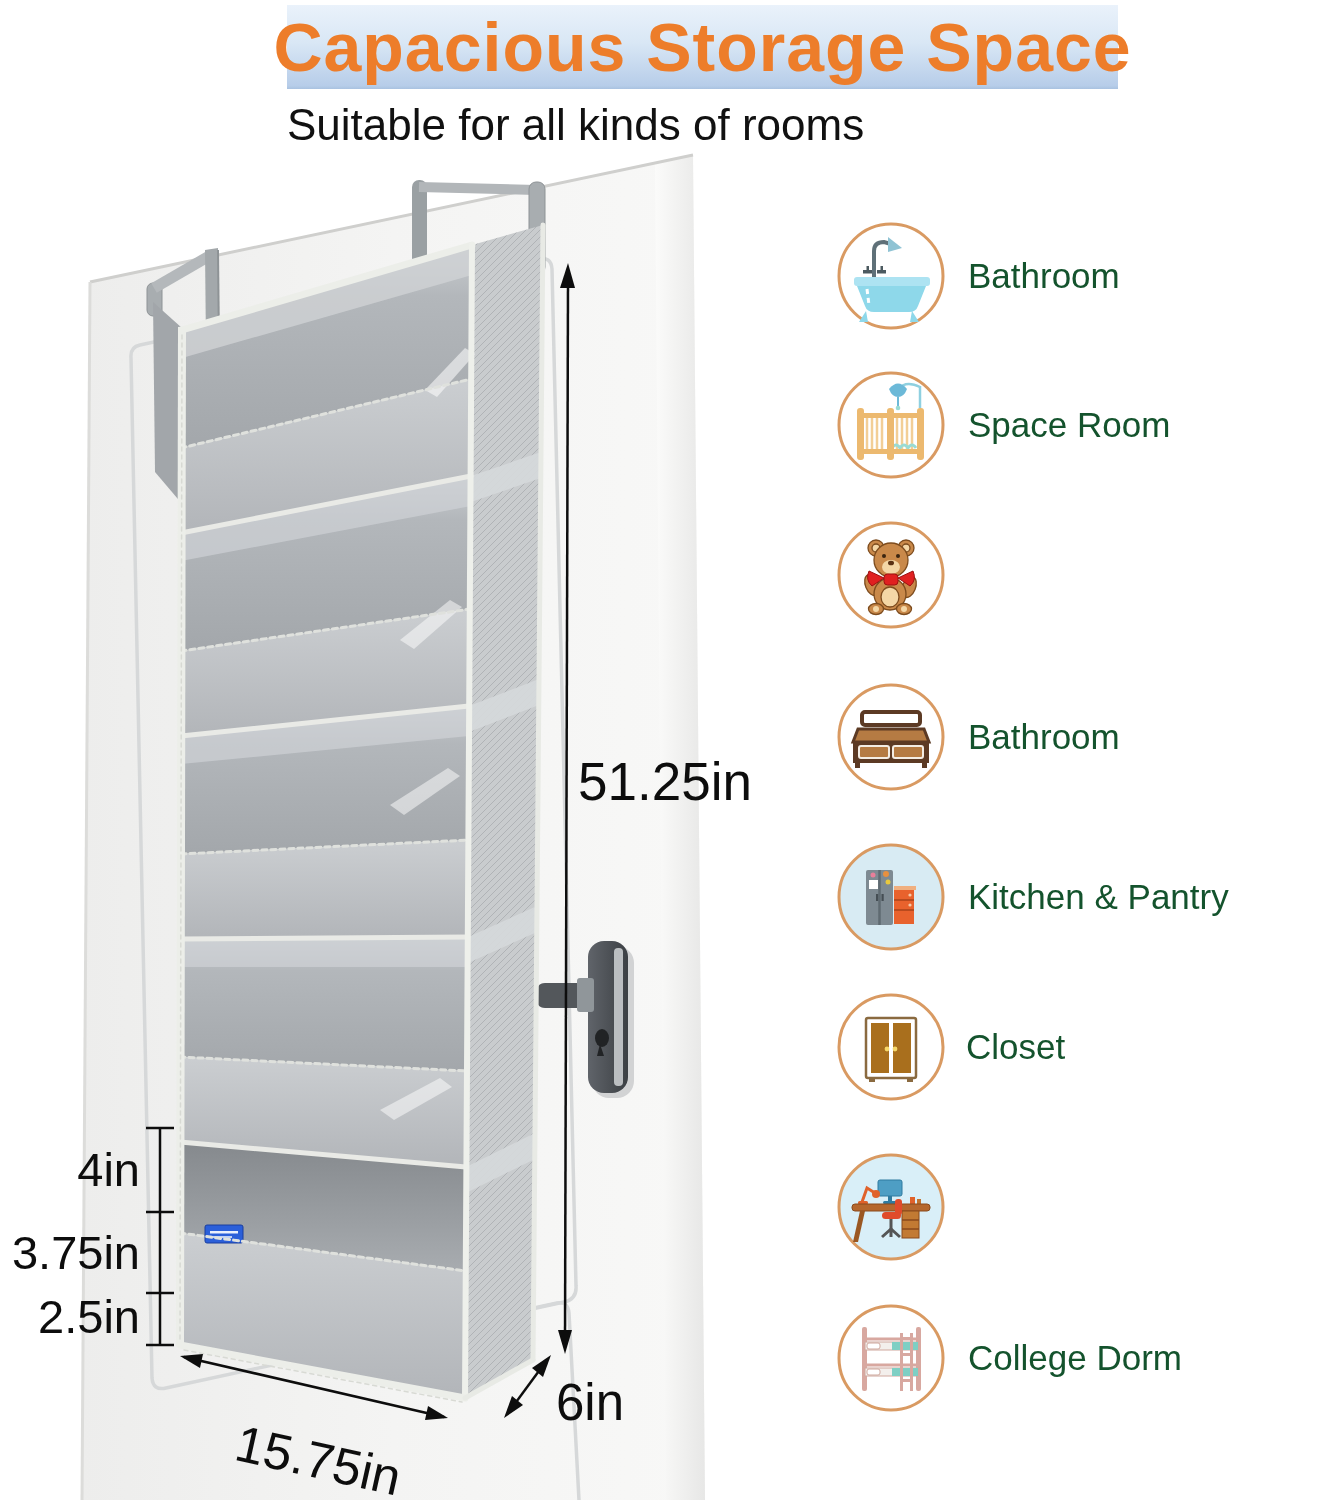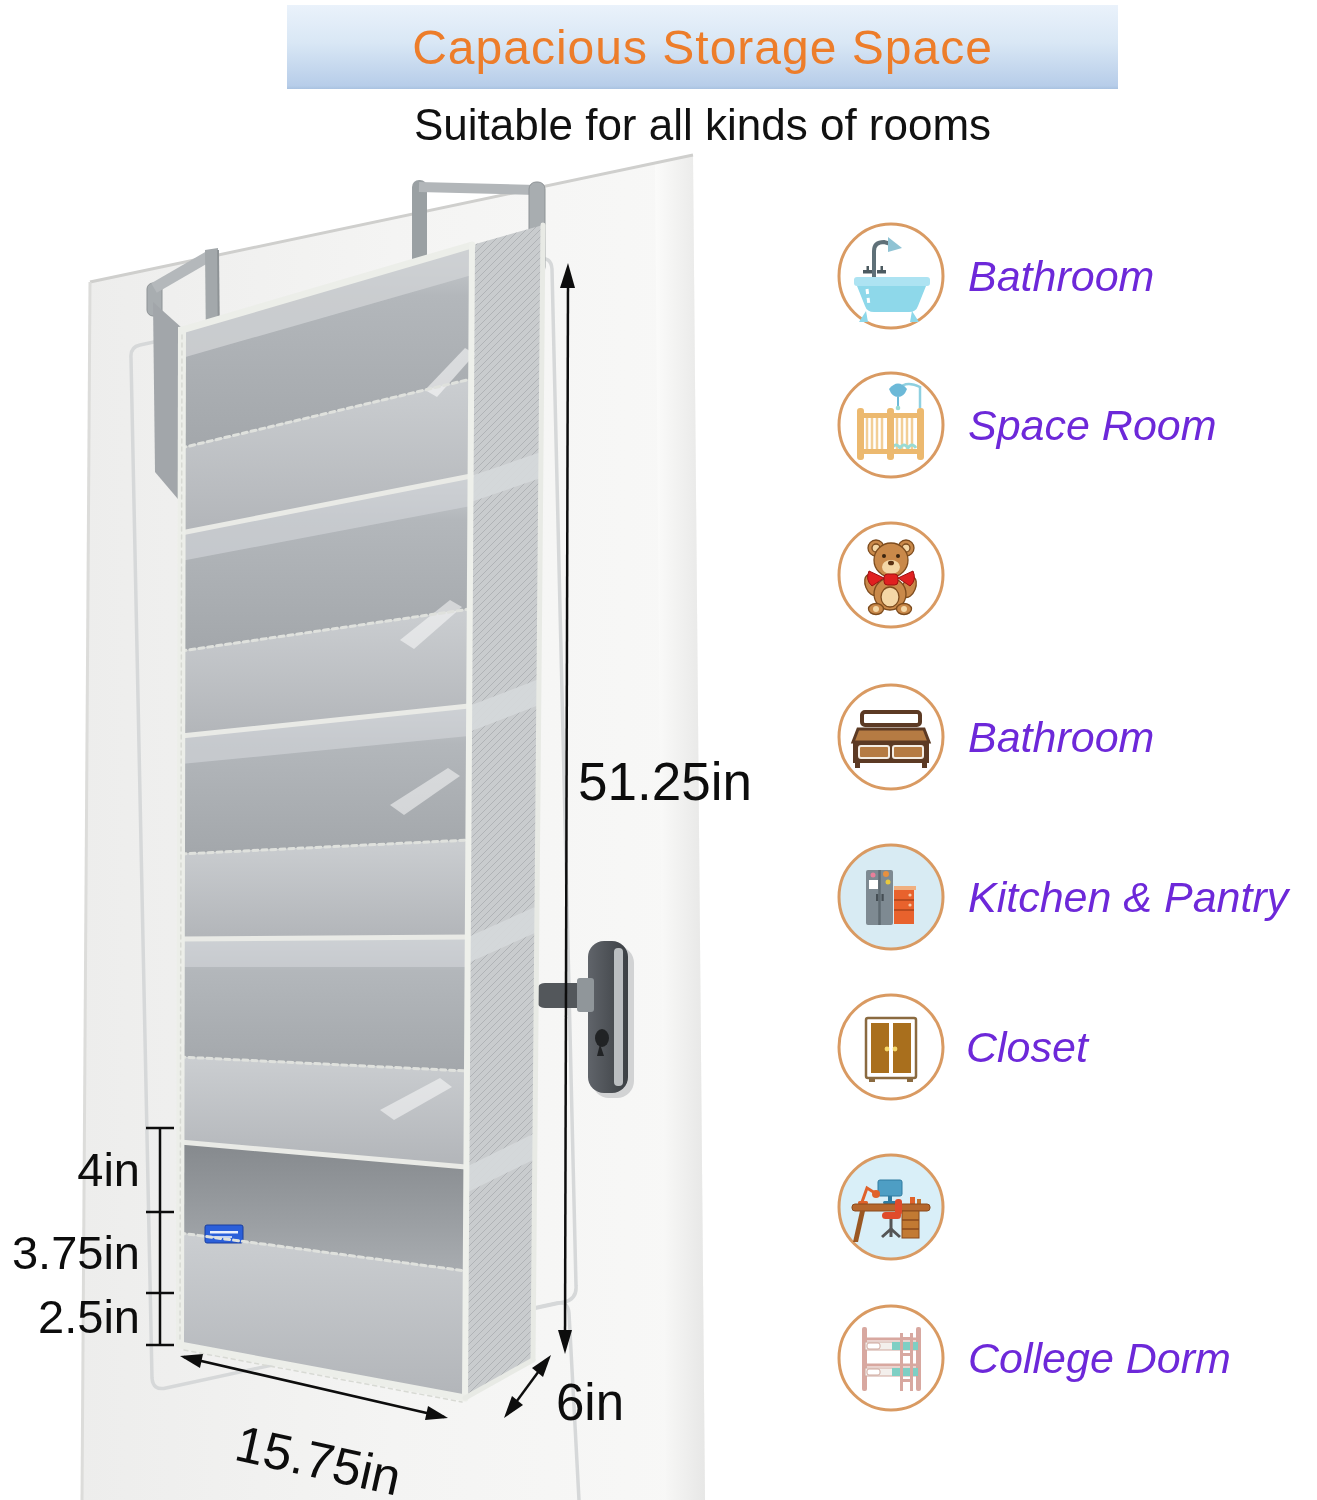--- a/index.html
+++ b/index.html
@@ -2,31 +2,31 @@
 <html><head>
 <meta charset="utf-8">
 <style>
   html,body{margin:0;padding:0;background:#ffffff;}
   #stage{position:relative;width:1317px;height:1500px;background:#ffffff;overflow:hidden;
          font-family:"Liberation Sans",sans-serif;}
   
   .banner{position:absolute;left:287px;top:5px;width:831px;height:84px;
           background:linear-gradient(180deg,#eaf2fb 0%,#d9e7f5 45%,#b7cde9 96%,#a9c2e0 100%);
           display:flex;align-items:center;justify-content:center;}
-  .banner-title{font-size:48px;color:#ed7d2a;letter-spacing:1px;white-space:nowrap;}
-  .subtitle{position:absolute;left:287px;top:100px;width:831px;text-align:center;
+  .banner-title{font-size:68px;color:#ed7d2a;letter-spacing:1px;white-space:nowrap;font-weight:bold;}
+  .subtitle{position:absolute;left:287px;top:100px;width:831px;text-align:left;
             font-size:44px;color:#111;white-space:nowrap;}
   
   .scene{position:absolute;left:0;top:140px;width:800px;height:1360px;}
   svg{font-family:"Liberation Sans",sans-serif;}
   .dim-text{fill:#0d0d0d;}
   
   .room-item{position:absolute;left:836px;display:flex;align-items:center;height:110px;}
   .room-icon{width:110px;height:110px;flex:0 0 110px;}
-  .room-label{font-size:43px;color:#6d28d9;margin-left:22px;white-space:nowrap;font-style:italic;}
+  .room-label{font-size:35px;color:#14532d;margin-left:22px;white-space:nowrap;}
 </style>
 </head>
 <body>
 
 <div id="stage">
 
   <div class="banner">
     <span class="banner-title">Capacious Storage Space</span>
   </div>
   <div class="subtitle">Suitable for all kinds of rooms</div>

